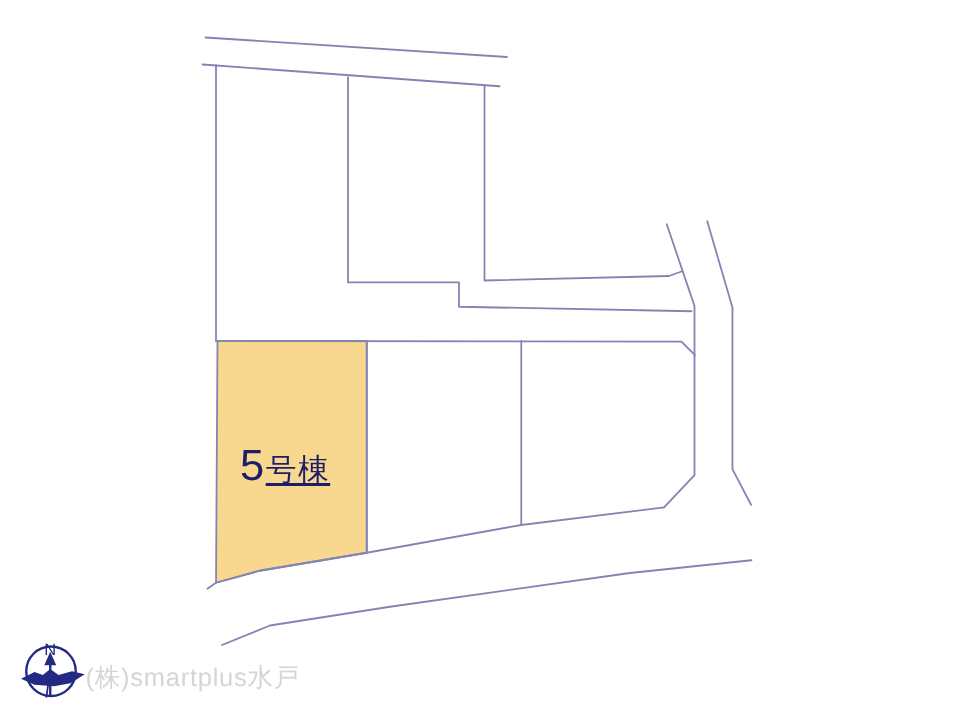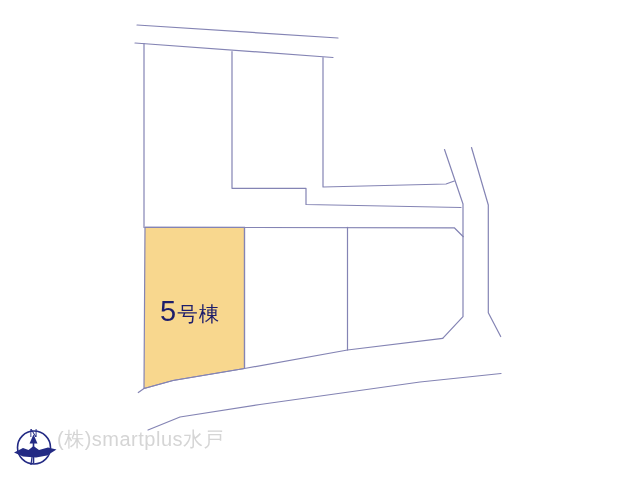--- a/index.html
+++ b/index.html
@@ -30,26 +30,27 @@
     white-space: nowrap;
     user-select: none;
   }
   .parcel-label .num {
     font-size: 29px;
     letter-spacing: 1px;
   }
   .parcel-label .suffix {
     font-size: 20.5px;
     letter-spacing: 1px;
+    text-decoration: underline;
   }
   .watermark {
     position: absolute;
     left: 57px;
-    top: 426px;
-    font-size: 20px;
+    top: 440px;
+    font-size: 17px;
     letter-spacing: 0.5px;
     color: #d5d5d5;
     white-space: nowrap;
     user-select: none;
   }
   .compass-n {
     font-size: 11px;
     font-family: "Liberation Sans", "DejaVu Sans", sans-serif;
   }
 </style>

